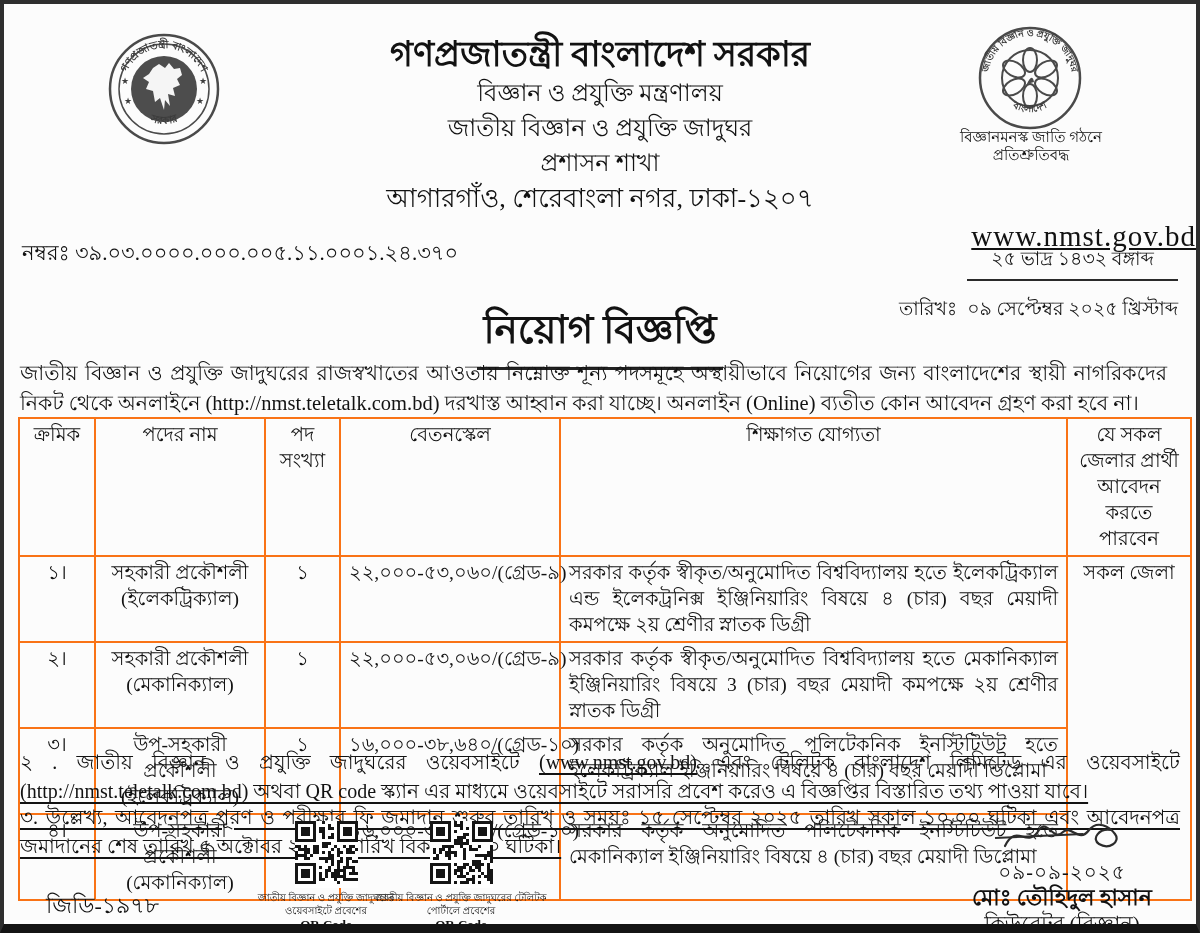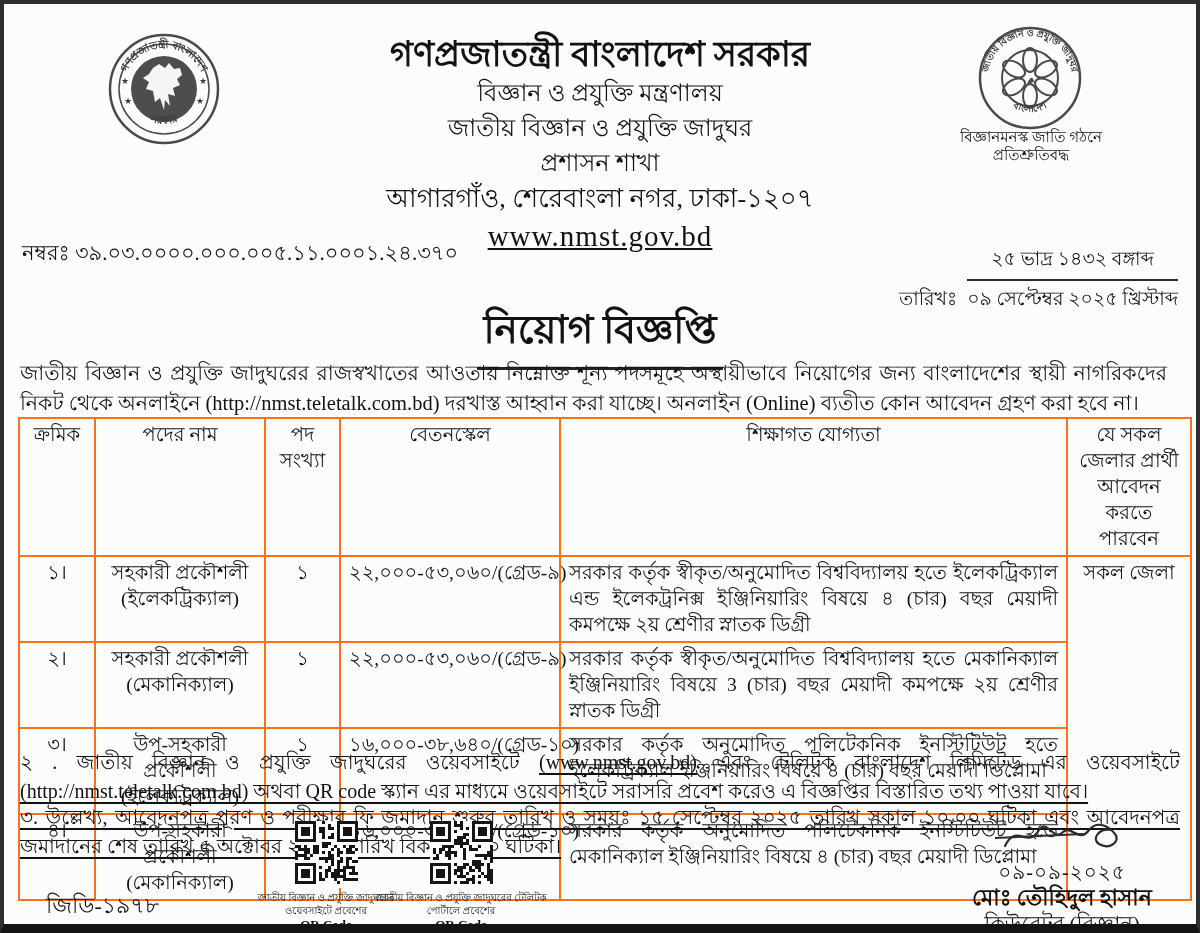--- a/index.html
+++ b/index.html
@@ -8,31 +8,31 @@
     background:#fcfcfc;color:#121212;
     border:4px solid #2e2e2e;border-bottom:9px solid #141414;
     font-family:"Liberation Serif","DejaVu Serif",serif;
     overflow:hidden;
   }
   
   .head-center{position:absolute;left:0;right:0;top:12px;text-align:center;margin-top:18px;}
   .gov-title{font-size:35px;font-weight:bold;line-height:42px;}
   .head-line{font-size:24px;line-height:35px;}
   .head-address{font-size:26px;line-height:36px;}
-  .head-site{font-size:29px;line-height:38px;text-decoration:underline;letter-spacing:1px;}
+  .head-site{font-size:29px;line-height:38px;text-decoration:underline;letter-spacing:1px;text-align:right;}
   .seal{position:absolute;left:103px;top:28px;width:114px;height:114px;}
   .museum-logo{position:absolute;left:972px;top:20px;width:108px;height:108px;}
   .motto{position:absolute;left:922px;top:124px;width:210px;text-align:center;font-size:15px;line-height:18px;}
   
   .memo{position:absolute;left:18px;top:233px;font-size:21px;}
   .date-block{position:absolute;right:18px;top:240px;display:flex;align-items:flex-end;gap:10px;font-size:19px;}
   .date-label{padding-top:11px;}
   .date-frac{display:inline-block;text-align:center;}
   .date-top{border-bottom:2px solid #2a2a2a;padding:0 8px 3px;}
-  .date-bottom{padding-top:3px;}
+  .date-bottom{padding-top:13px;}
   
   .doc-title-wrap{position:absolute;left:0;right:0;top:295px;text-align:center;}
   .doc-title{display:inline-block;font-size:39px;font-weight:bold;border-bottom:3px solid #222;padding:0 6px 3px;}
   .intro{position:absolute;left:16px;right:29px;top:354px;font-size:20.5px;line-height:30px;text-align:justify;}
   
   table.posts{position:absolute;left:14px;top:413px;width:1172px;border-collapse:collapse;table-layout:fixed;font-size:19.5px;}
   table.posts th,table.posts td{border:2px solid #f97316;padding:3px 8px;vertical-align:top;line-height:26px;font-weight:normal;}
   table.posts th{text-align:center;}
   tr.hdr{height:78px;}
   tr.r0{height:77px;} tr.r1{height:56px;} tr.r2{height:54px;} tr.r3{height:57px;}

